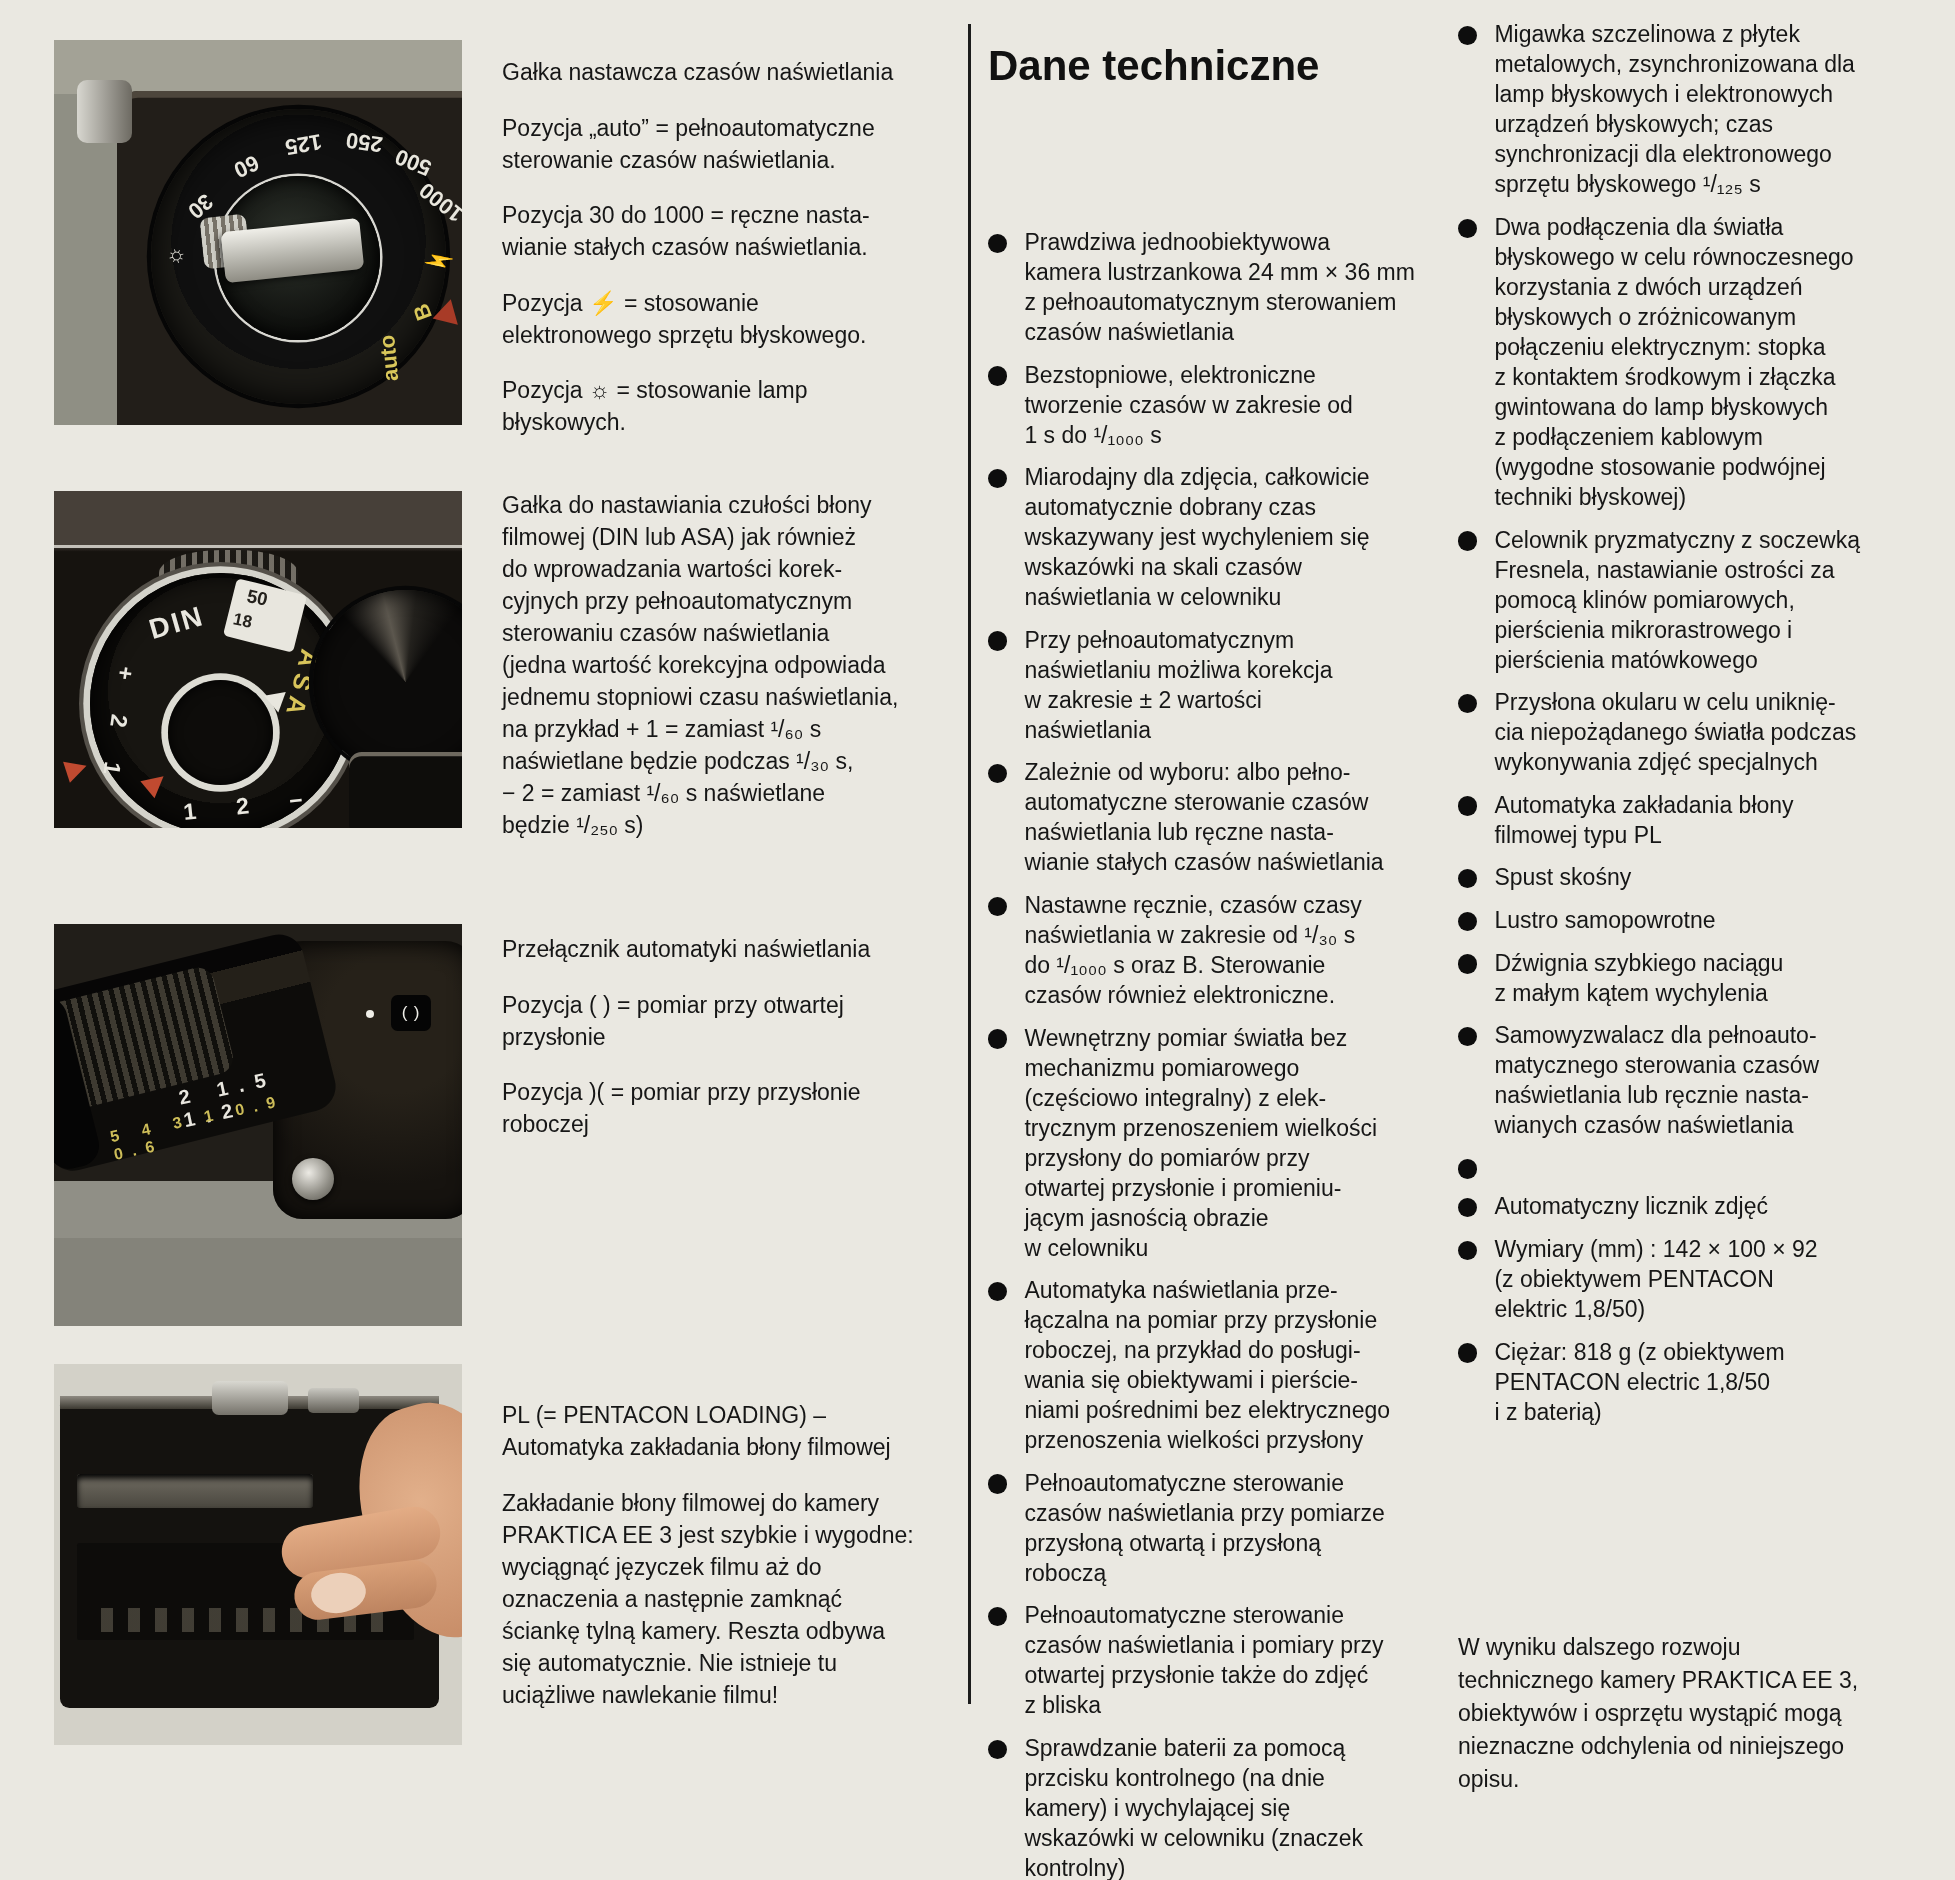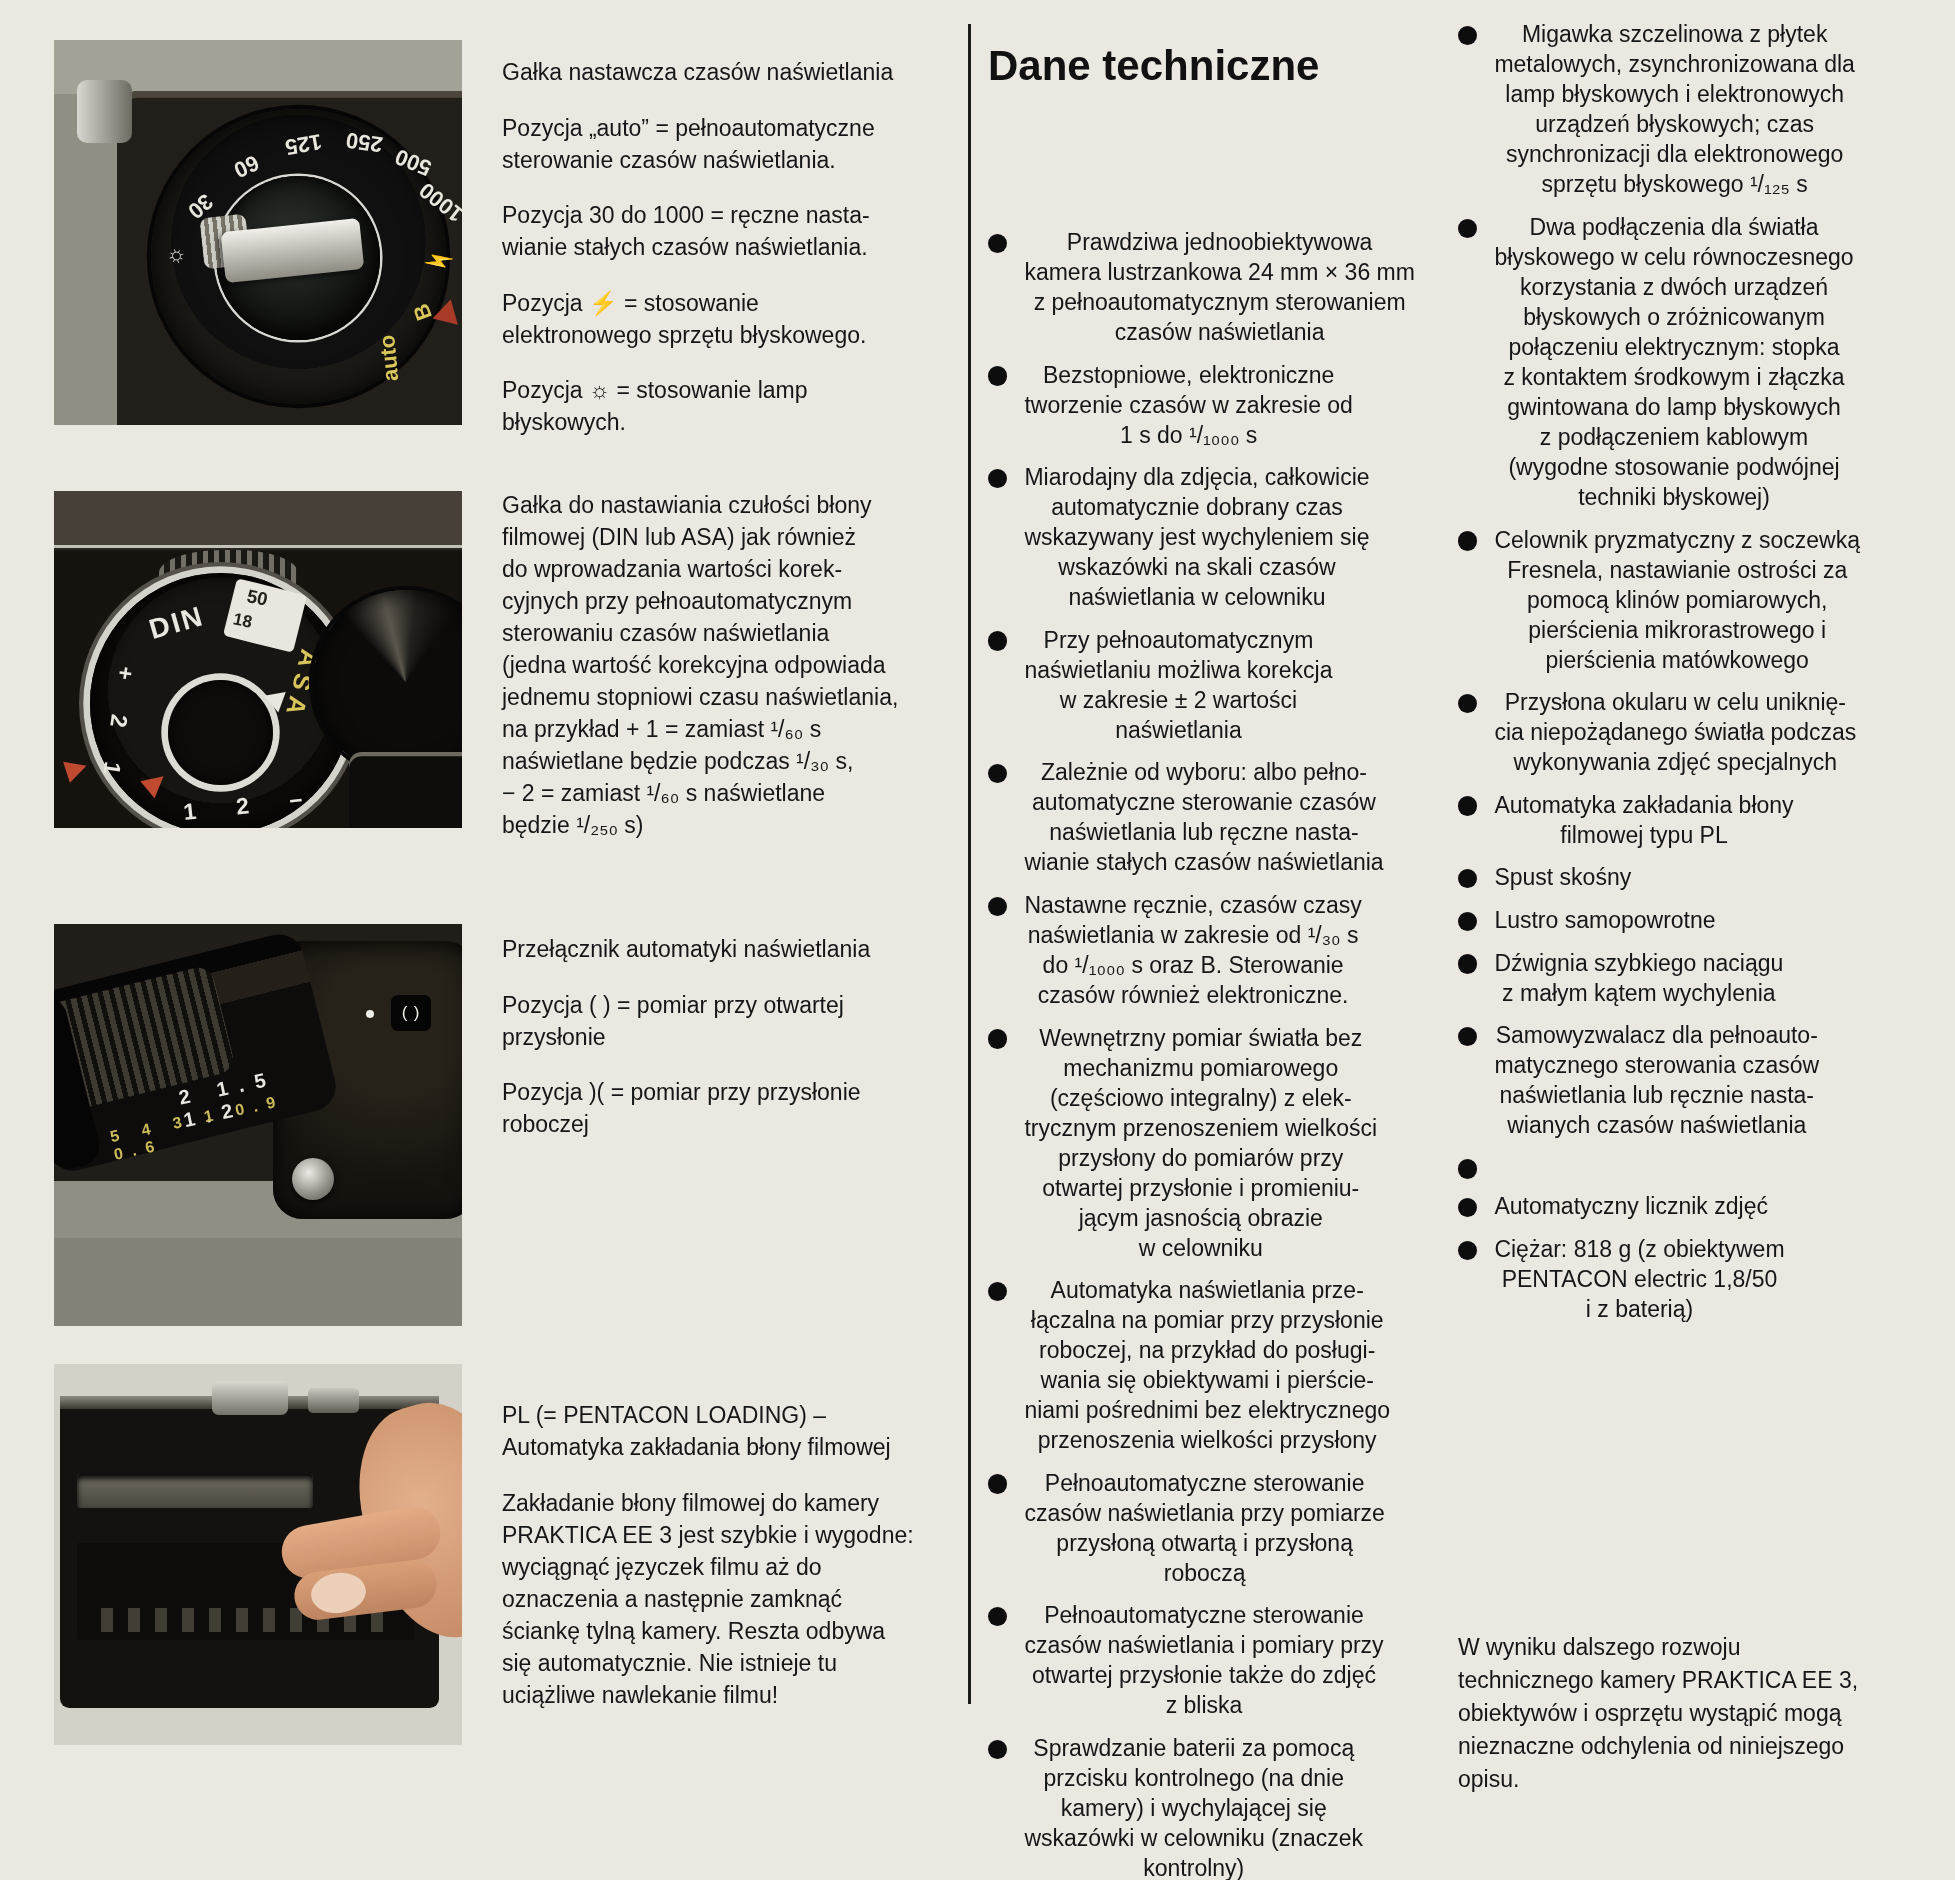--- a/index.html
+++ b/index.html
@@ -13,21 +13,21 @@
   .caption-block{position:absolute;left:502px;width:453px;}
   .caption-block p{white-space:pre-line;margin:0 0 23.6px 0;font-size:23px;line-height:32px;color:#161616;}
   .rule{position:absolute;left:968px;top:24.4px;width:2.5px;height:1680px;background:#1c1c1c;}
   .tech-col{position:absolute;left:988px;top:38px;width:455px;}
   .tech-title{font-size:42px;line-height:55px;font-weight:700;margin:0;color:#111;}
   .blist{list-style:none;margin:134px 0 0 0;padding:0;}
   .feat-col{position:absolute;left:1458px;top:19.4px;width:491px;}
   .feat-col .blist{margin:0;}
   .blist li{display:flex;align-items:flex-start;margin:0 0 12.6px 0;}
   .dot{width:19.4px;height:19.4px;border-radius:50%;background:#0d0d0d;flex:none;margin:6.7px 17px 0 0;}
-  .btext{white-space:pre-line;font-size:23px;line-height:30px;color:#161616;text-align:center;}
+  .btext{white-space:pre-line;font-size:23px;line-height:30px;color:#161616;}
   .footer-block{position:absolute;left:1458px;top:1631px;width:491px;}
   .footer-block p{white-space:pre-line;margin:0;font-size:23px;line-height:33px;color:#161616;}
   
   .photo{position:absolute;left:54px;width:408px;overflow:hidden;}
   
   .photo1{top:40px;height:385px;background:linear-gradient(180deg,#a3a296 0 14%,#8f8f84 14% 100%);}
   .p1-body{position:absolute;left:63px;top:51px;right:-17px;bottom:-17px;background:#221e19;border-radius:21px 0 0 0;box-shadow:inset 0 6.7px 0 #4d463c;}
   .p1-lug{position:absolute;left:23px;top:40px;width:55px;height:63px;background:linear-gradient(90deg,#d8d7d0,#6d6a62);border-radius:10px;}
   .p1-dial{position:absolute;left:97px;top:69px;width:295px;height:295px;border-radius:50%;
     background:radial-gradient(circle at 50% 45%, #2a2f28 0 27%, #101010 27% 58%, #1b1a16 58% 100%);
@@ -368,20 +368,26 @@
       </li>
     <li>
         <span class="dot"></span>
       </li>
     <li>
         <span class="dot"></span>
         <span class="btext">Automatyczny licznik zdjęć</span>
       </li>
     <li>
         <span class="dot"></span>
+        <span class="btext">Wymiary (mm) : 142 × 100 × 92
+(z obiektywem PENTACON
+elektric 1,8/50)</span>
+      </li>
+    <li>
+        <span class="dot"></span>
         <span class="btext">Ciężar: 818 g (z obiektywem
 PENTACON electric 1,8/50
 i z baterią)</span>
       </li>
   </ul>
 </section>
 
 <div class="footer-block">
   <p>W wyniku dalszego rozwoju
 technicznego kamery PRAKTICA EE 3,

